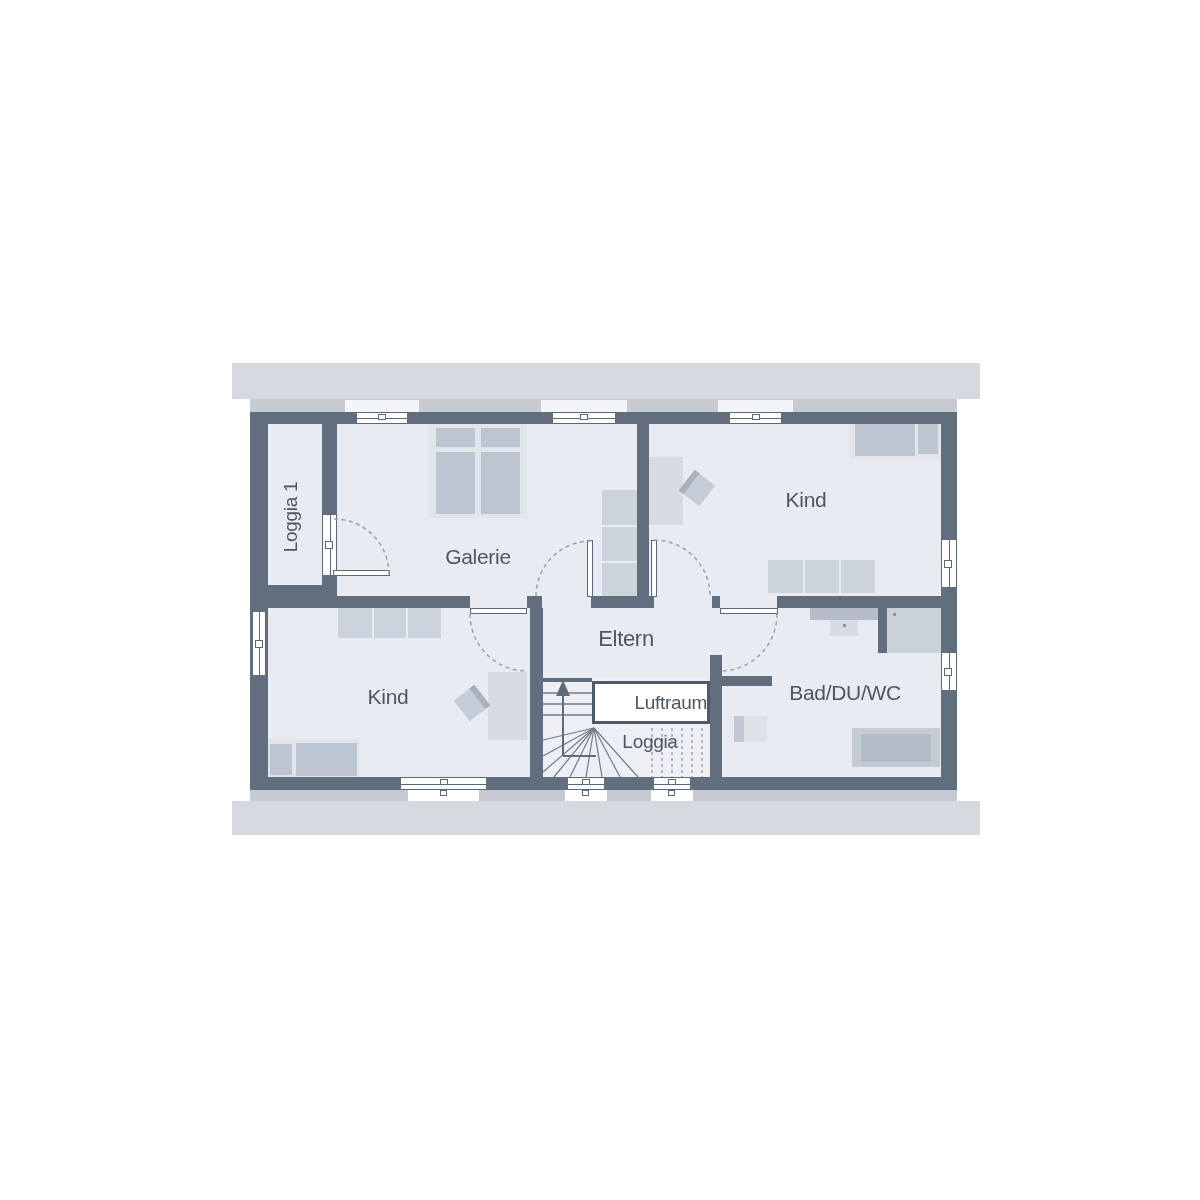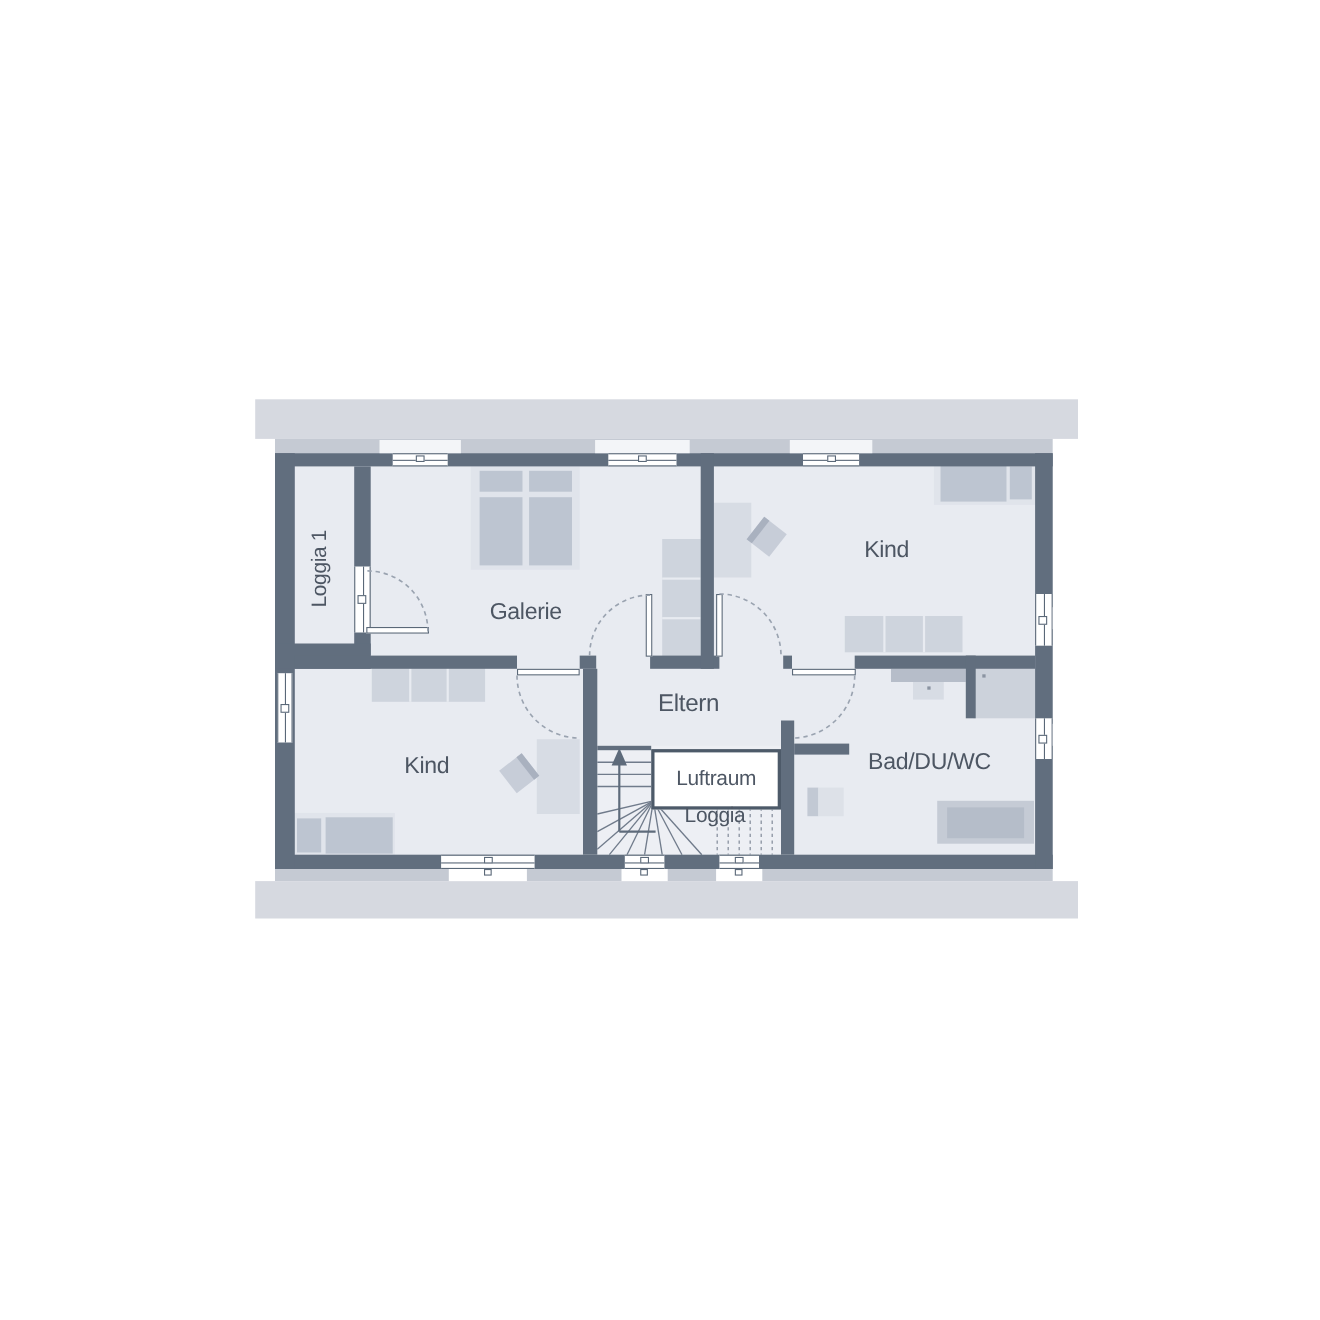--- a/index.html
+++ b/index.html
@@ -25,22 +25,22 @@
   .winv::after{content:"";position:absolute;top:50%;left:2px;width:8px;height:8px;margin-top:-4px;background:#fff;border:1px solid #5a6878;box-sizing:border-box;}
   .sill{position:absolute;background:#f3f5f8;height:12px;}
   .tab{position:absolute;background:#fff;height:11px;}
   .tab::after{content:"";position:absolute;left:50%;top:0;width:7px;height:6px;margin-left:-4px;border:1px solid #5a6878;background:#fff;box-sizing:border-box;}
   .nub{position:absolute;background:#fff;width:6px;}
   .leaf{position:absolute;background:#fff;border:1px solid #5a6878;box-sizing:border-box;}
   .chair{position:absolute;background:#c7cdd8;width:26px;height:26px;box-sizing:border-box;}
   .lbl{position:absolute;color:#4d5663;font-size:21px;letter-spacing:-0.3px;
        transform:translate(-50%,-50%);white-space:nowrap;}
   .lbl-rot{transform:translate(-50%,-50%) rotate(-90deg);}
-  .luftraum-box{position:absolute;left:592px;top:681px;width:118px;height:55px;background:#ffffff;
-       border:3px solid #4d5a69;box-sizing:border-box;display:flex;align-items:center;justify-content:center;}
+  .luftraum-box{position:absolute;left:592px;top:681px;width:118px;height:43px;background:#ffffff;
+       border:3px solid #4d5a69;box-sizing:border-box;display:flex;align-items:center;justify-content:flex-end;}
   .luftraum-box .lbl{position:static;transform:none;font-size:19px;}
   svg.overlay{position:absolute;left:0;top:0;pointer-events:none;}
 </style>
 </head>
 <body>
 
 <div class="stage">
 
   <div class="band" style="left:232px;top:363px;width:748px;height:36px;"></div>
   <div class="sillband" style="left:250px;top:399px;width:707px;height:13px;"></div>

